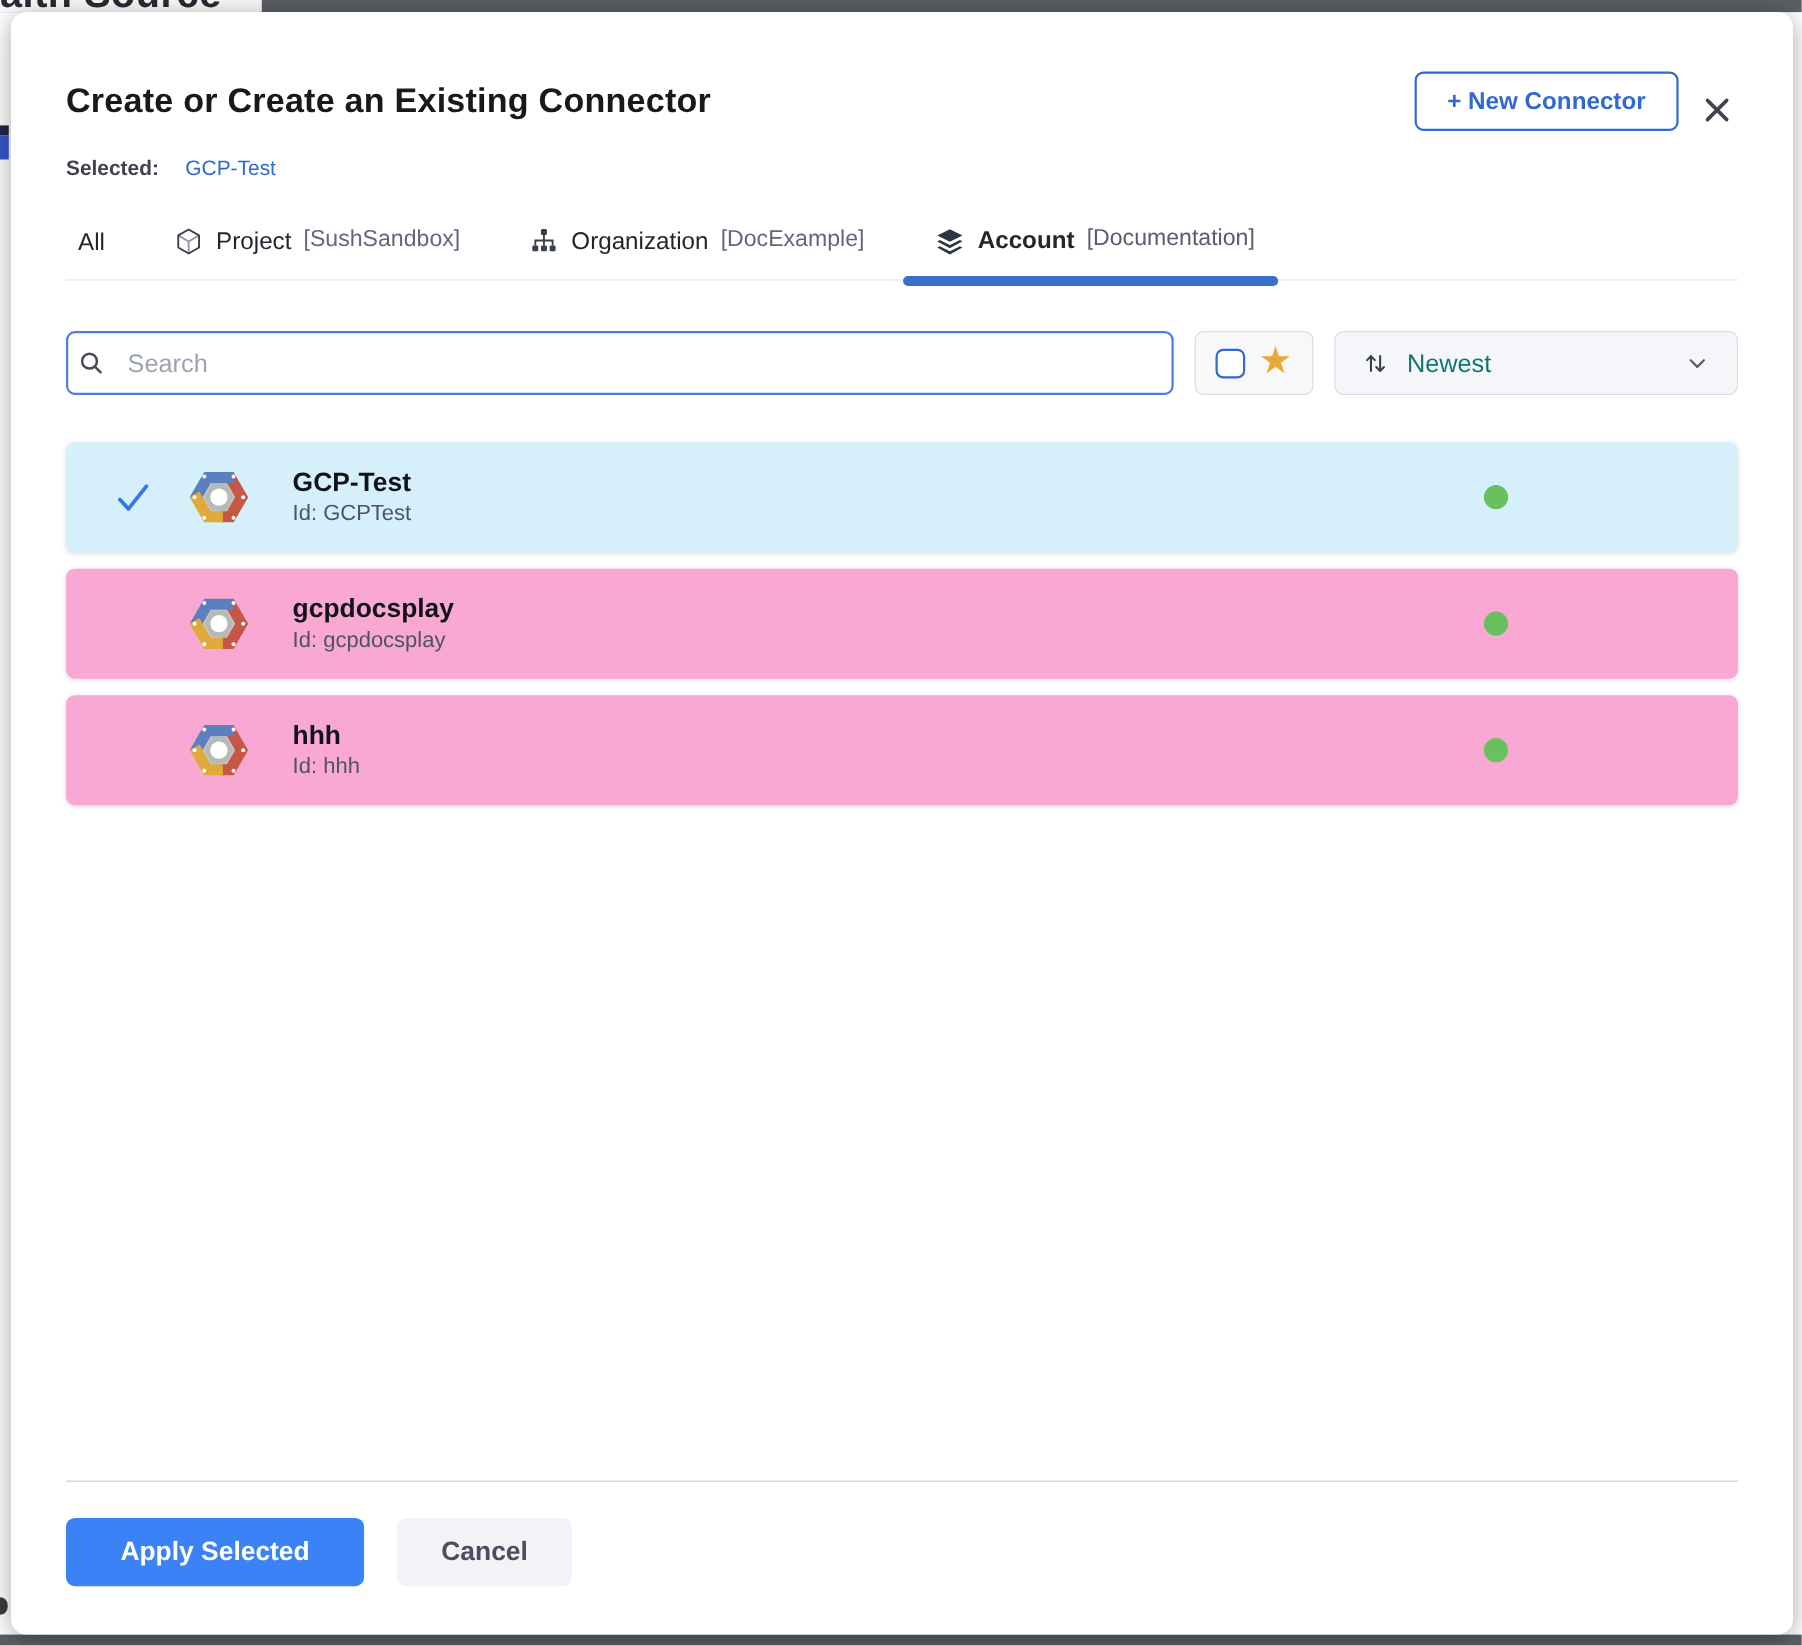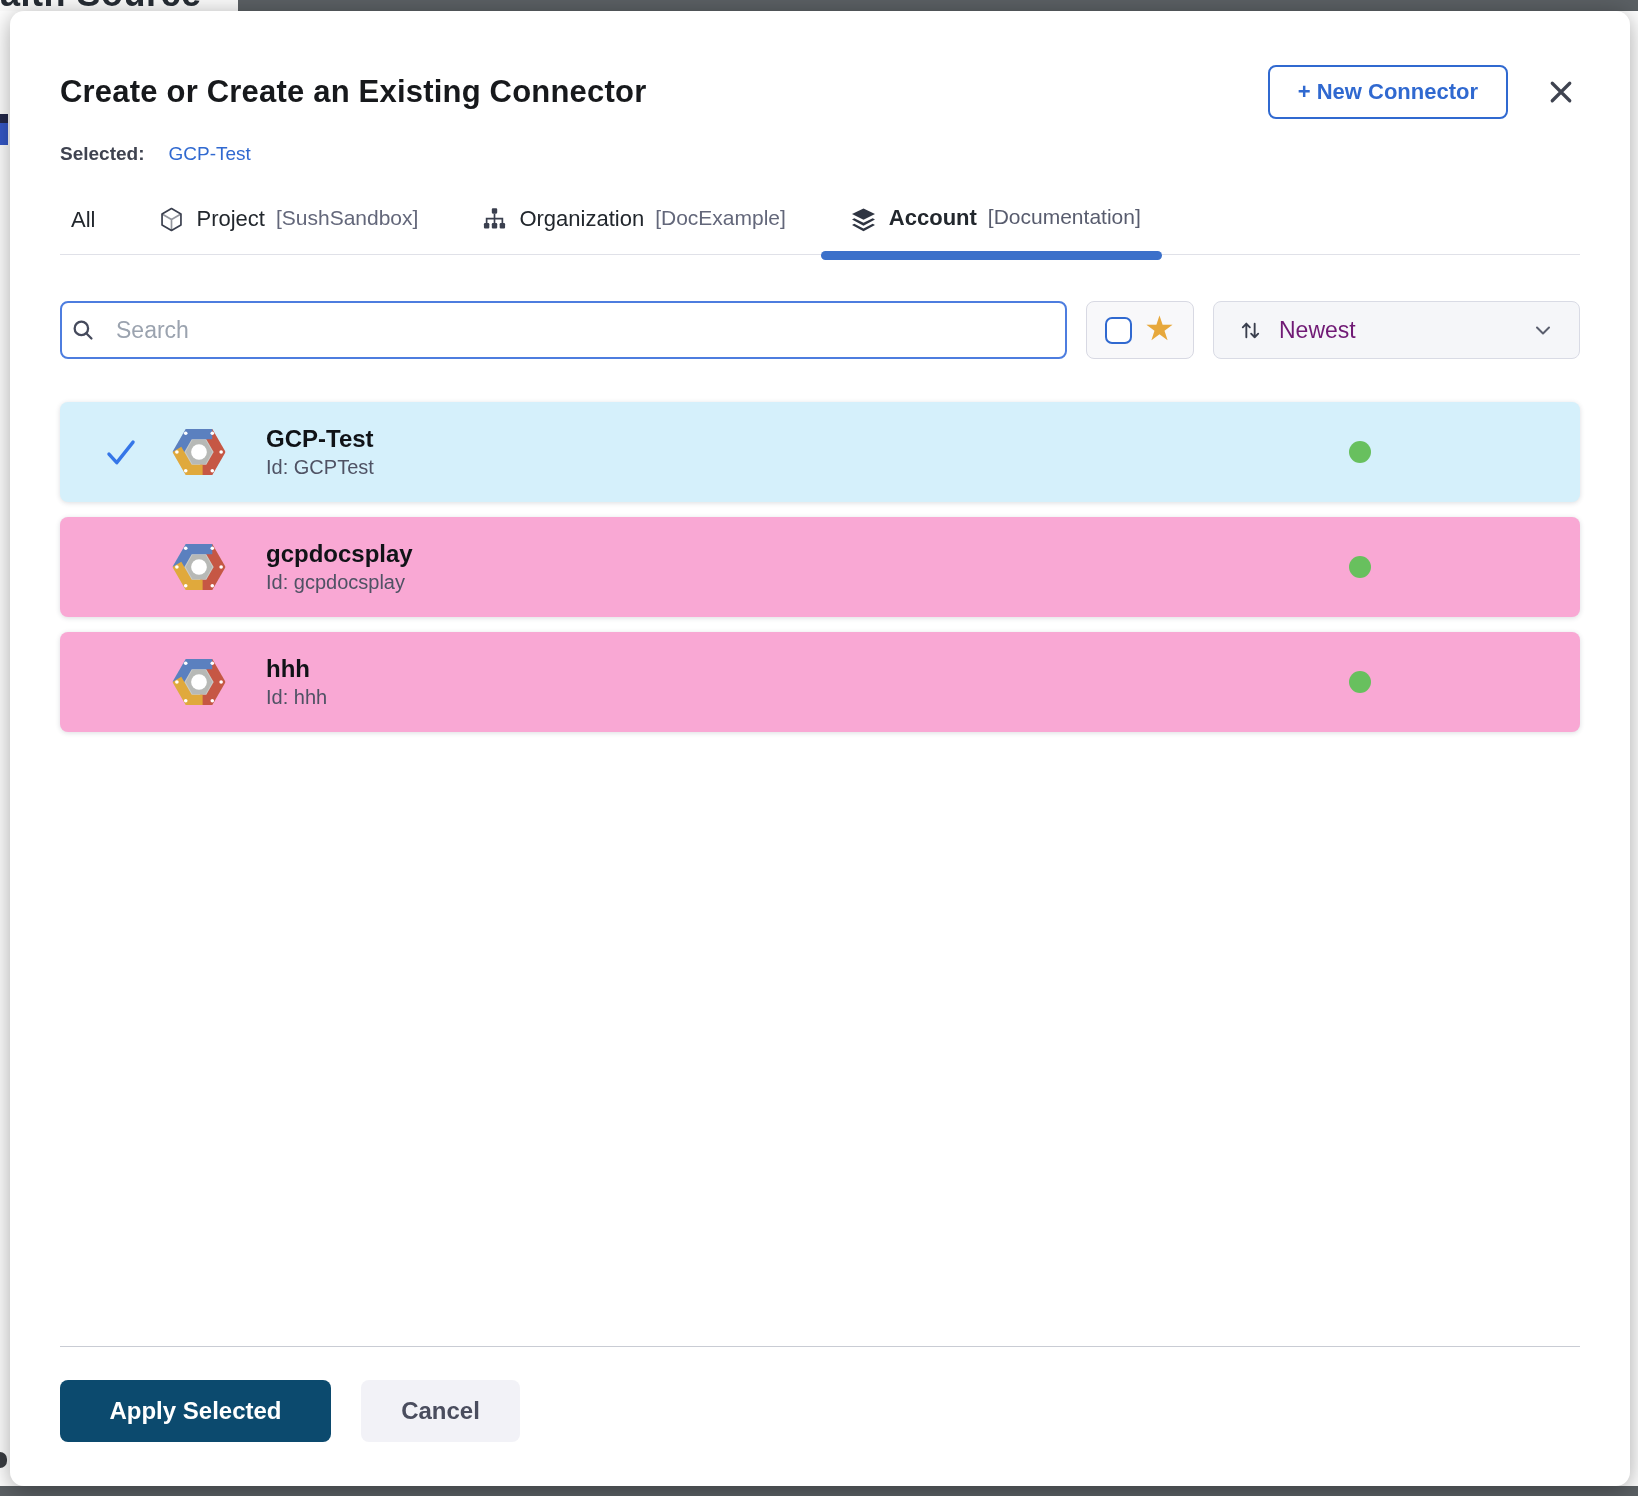--- a/index.html
+++ b/index.html
@@ -26,21 +26,21 @@
   .modal {
     position:absolute; left:10px; top:11px; width:1620px; height:1475px;
     background:#ffffff; border-radius:14px;
     box-shadow:0 4px 24px rgba(0,0,0,0.35);
     padding:0 50px;
   }
 
   
   .hdr { display:flex; align-items:center; justify-content:space-between; margin-top:54px; }
   .hdr h1 { font-size:31px; font-weight:bold; color:#17191c; letter-spacing:.2px; }
-  .hdr-right { display:flex; align-items:center; gap:34px;margin-left:36px; }
+  .hdr-right { display:flex; align-items:flex-end; gap:16px;margin-left:36px; }
   .btn-new {
     background:#fff; border:2px solid #3069d0; border-radius:8px;
     color:#3069d0; font-weight:bold; font-size:22px;
     padding:12px 28px; cursor:pointer; font-family:inherit;
   }
   .btn-close { background:none; border:none; cursor:pointer; display:flex; padding:4px; }
 
   .selected-row { display:flex; align-items:baseline; gap:24px; margin-top:24px; }
   .selected-label { font-size:19px; font-weight:bold; color:#3f4350; }
   .selected-link { font-size:19px; color:#3069d0; cursor:pointer; text-decoration:none; }
@@ -69,21 +69,21 @@
     width:108px; height:58px; display:flex; align-items:center; justify-content:center; gap:12px;
     background:#f8f8fa; border:1px solid #d8d9e3; border-radius:8px; cursor:pointer;
   }
   .fav-checkbox { width:27px; height:27px; border:2px solid #3069d0; border-radius:7px; background:#fff; }
   .fav-star { font-size:34px; color:#e7a83c; line-height:1; transform:translateY(-2px); }
   .sortbox {
     width:367px; height:58px; display:flex; align-items:center; gap:16px;
     background:#f5f6f9; border:1px solid #d9dbe5; border-radius:8px;
     padding:0 24px; cursor:pointer;
   }
-  .sort-label { font-size:23px; color:#701a75; flex:1; }
+  .sort-label { font-size:23px; color:#0f766e; flex:1; }
 
   
   .list { margin-top:43px; }
   .row {
     position:relative; height:100px; border-radius:8px; background:#f9a8d4;
     box-shadow:0 1px 5px rgba(40,41,61,0.16); margin-bottom:15px;
     display:flex; align-items:center; padding-left:44px; cursor:pointer;
   }
   .row.selected { background:#d5f0fb; }
   .row-check { width:34px; height:34px; margin-right:32px; display:flex; align-items:center; justify-content:center; }
@@ -91,21 +91,21 @@
   .row-meta { display:flex; flex-direction:column; gap:3px; }
   .row-name { font-size:24px; font-weight:bold; color:#101317; }
   .row-id { font-size:20px; color:#4f5264; }
   .status-dot { position:absolute; left:1289px; top:50%; transform:translateY(-50%); width:22px; height:22px; border-radius:50%; background:#68c05e; }
 
   
   .footer { position:absolute; left:50px; right:50px; bottom:44px; }
   .footer-divider { height:1px; background:#c9ccd4; margin-bottom:33px; }
   .footer-buttons { display:flex; gap:30px; }
   .btn-apply {
-    width:271px; height:62px; background:#0c4a6e; color:#fff;
+    width:271px; height:62px; background:#3b82f6; color:#fff;
     border:none; border-radius:8px; font-size:24px; font-weight:bold;
     font-family:inherit; cursor:default;
   }
   .btn-cancel {
     width:159px; height:62px; background:#f2f2f7; color:#4a4d5e;
     border:none; border-radius:8px; font-size:24px; font-weight:bold;
     font-family:inherit; cursor:pointer;
   }
   .icon { display:block; }
 </style>

